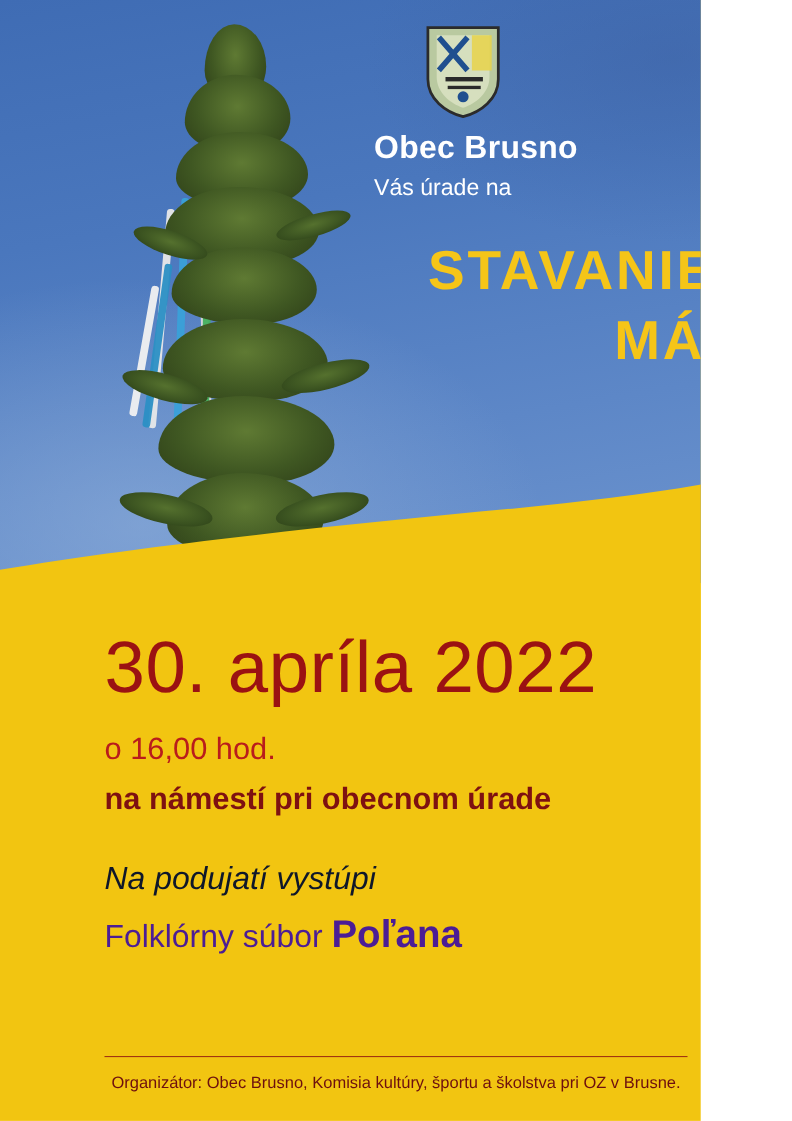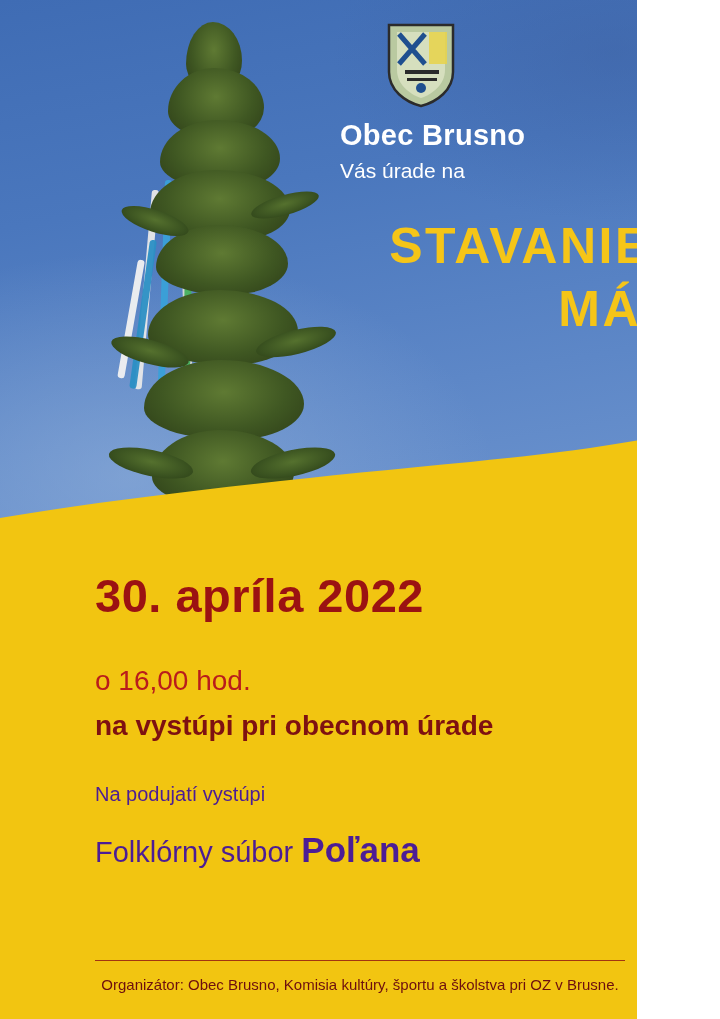--- a/index.html
+++ b/index.html
@@ -125,22 +125,22 @@
     left: 0;
     top: 540px;
     width: 720px;
     height: 479px;
     color: #8d1010;
   }
   .date {
     position: absolute;
     left: 95px;
     top: 28px;
-    font-size: 47px;
-    font-weight: bold;
+    font-size: 66px;
+    font-weight: normal;
     color: #9b1212;
     letter-spacing: 0.5px;
     text-align: right;
   }
   .time {
     position: absolute;
     left: 95px;
     top: 125px;
     font-size: 28px;
     font-weight: normal;
@@ -151,22 +151,23 @@
     left: 95px;
     top: 170px;
     font-size: 28px;
     font-weight: bold;
     color: #7e1111;
   }
   .perform-intro {
     position: absolute;
     left: 95px;
     top: 243px;
-    font-size: 20px;
-    color: #4c1d95;
+    font-size: 29px;
+    color: #0f172a;
+    font-style: italic;
   }
   .perf1 {
     position: absolute;
     left: 95px;
     top: 290px;
     font-size: 29px;
     color: #4c1d95;
     white-space: nowrap;
   }
   .perf2 {
@@ -262,21 +263,21 @@
   </div>
 
   <div class="title">
     <span>STAVANIE</span>
     <span class="line2">MÁJA</span>
   </div>
 
   <div class="lower">
     <div class="date">30. apríla 2022</div>
     <div class="time">o 16,00 hod.</div>
-    <div class="place">na vystúpi pri obecnom úrade</div>
+    <div class="place">na námestí pri obecnom úrade</div>
 
     <div class="perform-intro">Na podujatí vystúpi</div>
 
     <div class="perf1">
       <span>Folklórny súbor </span><span class="perf-strong">Poľana</span>
     </div>
 
 
     <div class="rule"></div>
     <div class="organizer">Organizátor: Obec Brusno, Komisia kultúry, športu a školstva pri OZ v Brusne.</div>

